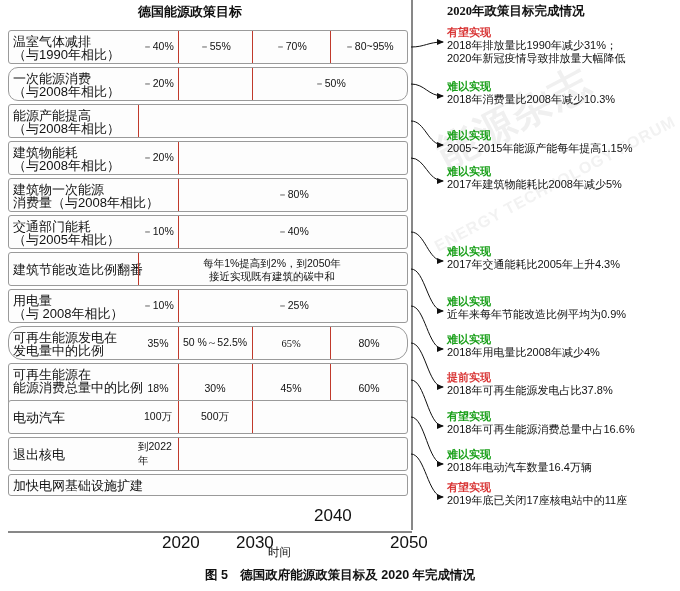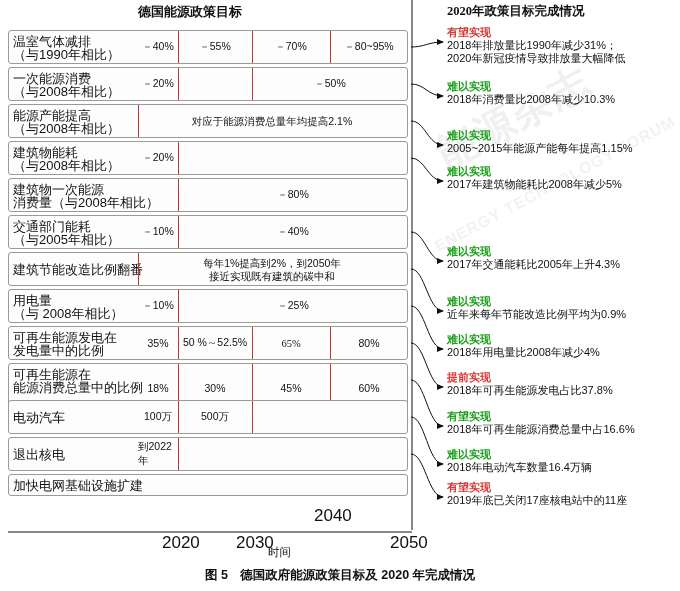--- a/index.html
+++ b/index.html
@@ -93,33 +93,32 @@
       <div class="rowlabel" style="top: 4px;">温室气体减排
 （与1990年相比）</div>
       <div class="seg" style="left: 129px; width: 40px;">－40%</div>
       <div class="seg" style="left: 169px; width: 74px;">－55%</div>
       <div class="divider" style="left: 169px;"></div>
       <div class="seg" style="left: 243px; width: 78px;">－70%</div>
       <div class="divider" style="left: 243px;"></div>
       <div class="seg" style="left: 321px; width: 78px;">－80~95%</div>
       <div class="divider" style="left: 321px;"></div>
     </div>
-    <div class="row" style="top: 67px; height: 34px;">
+    <div class="row" style="top: 67px; height: 34px; border-radius: 10px;">
       <div class="rowlabel" style="top: 4px;">一次能源消费
 （与2008年相比）</div>
       <div class="seg" style="left: 129px; width: 40px;">－20%</div>
       <div class="seg" style="left: 169px; width: 74px;"></div>
       <div class="divider" style="left: 169px;"></div>
       <div class="seg" style="left: 243px; width: 156px;">－50%</div>
       <div class="divider" style="left: 243px;"></div>
     </div>
     <div class="row" style="top: 104px; height: 34px;">
       <div class="rowlabel" style="top: 4px;">能源产能提高
 （与2008年相比）</div>
-      <div class="wide-text" style="left: 130px; width: 266px; top: 10px;">对应于能源消费总量年均提高2.1%</div>
       <div class="divider" style="left: 129px;"></div>
     </div>
     <div class="row" style="top: 141px; height: 34px;">
       <div class="rowlabel" style="top: 4px;">建筑物能耗
 （与2008年相比）</div>
       <div class="seg" style="left: 129px; width: 40px;">－20%</div>
       <div class="seg" style="left: 169px; width: 230px;"></div>
       <div class="divider" style="left: 169px;"></div>
     </div>
     <div class="row" style="top: 178px; height: 34px;">
@@ -142,21 +141,21 @@
 接近实现既有建筑的碳中和</div>
       <div class="divider" style="left: 129px;"></div>
     </div>
     <div class="row" style="top: 289px; height: 34px;">
       <div class="rowlabel" style="top: 4px;">用电量
 （与 2008年相比）</div>
       <div class="seg" style="left: 129px; width: 40px;">－10%</div>
       <div class="seg" style="left: 169px; width: 230px;">－25%</div>
       <div class="divider" style="left: 169px;"></div>
     </div>
-    <div class="row" style="top: 326px; height: 34px;">
+    <div class="row" style="top: 326px; height: 34px; border-radius: 14px;">
       <div class="rowlabel" style="top: 4px;">可再生能源发电在
 发电量中的比例</div>
       <div class="seg" style="left: 129px; width: 40px;">35%</div>
       <div class="seg" style="left: 169px; width: 74px;">50 %～52.5%</div>
       <div class="divider" style="left: 169px;"></div>
       <div class="seg" style="left: 243px; width: 78px; font-family: Liberation Serif, serif;">65%</div>
       <div class="divider" style="left: 243px;"></div>
       <div class="seg" style="left: 321px; width: 78px;">80%</div>
       <div class="divider" style="left: 321px;"></div>
     </div>

